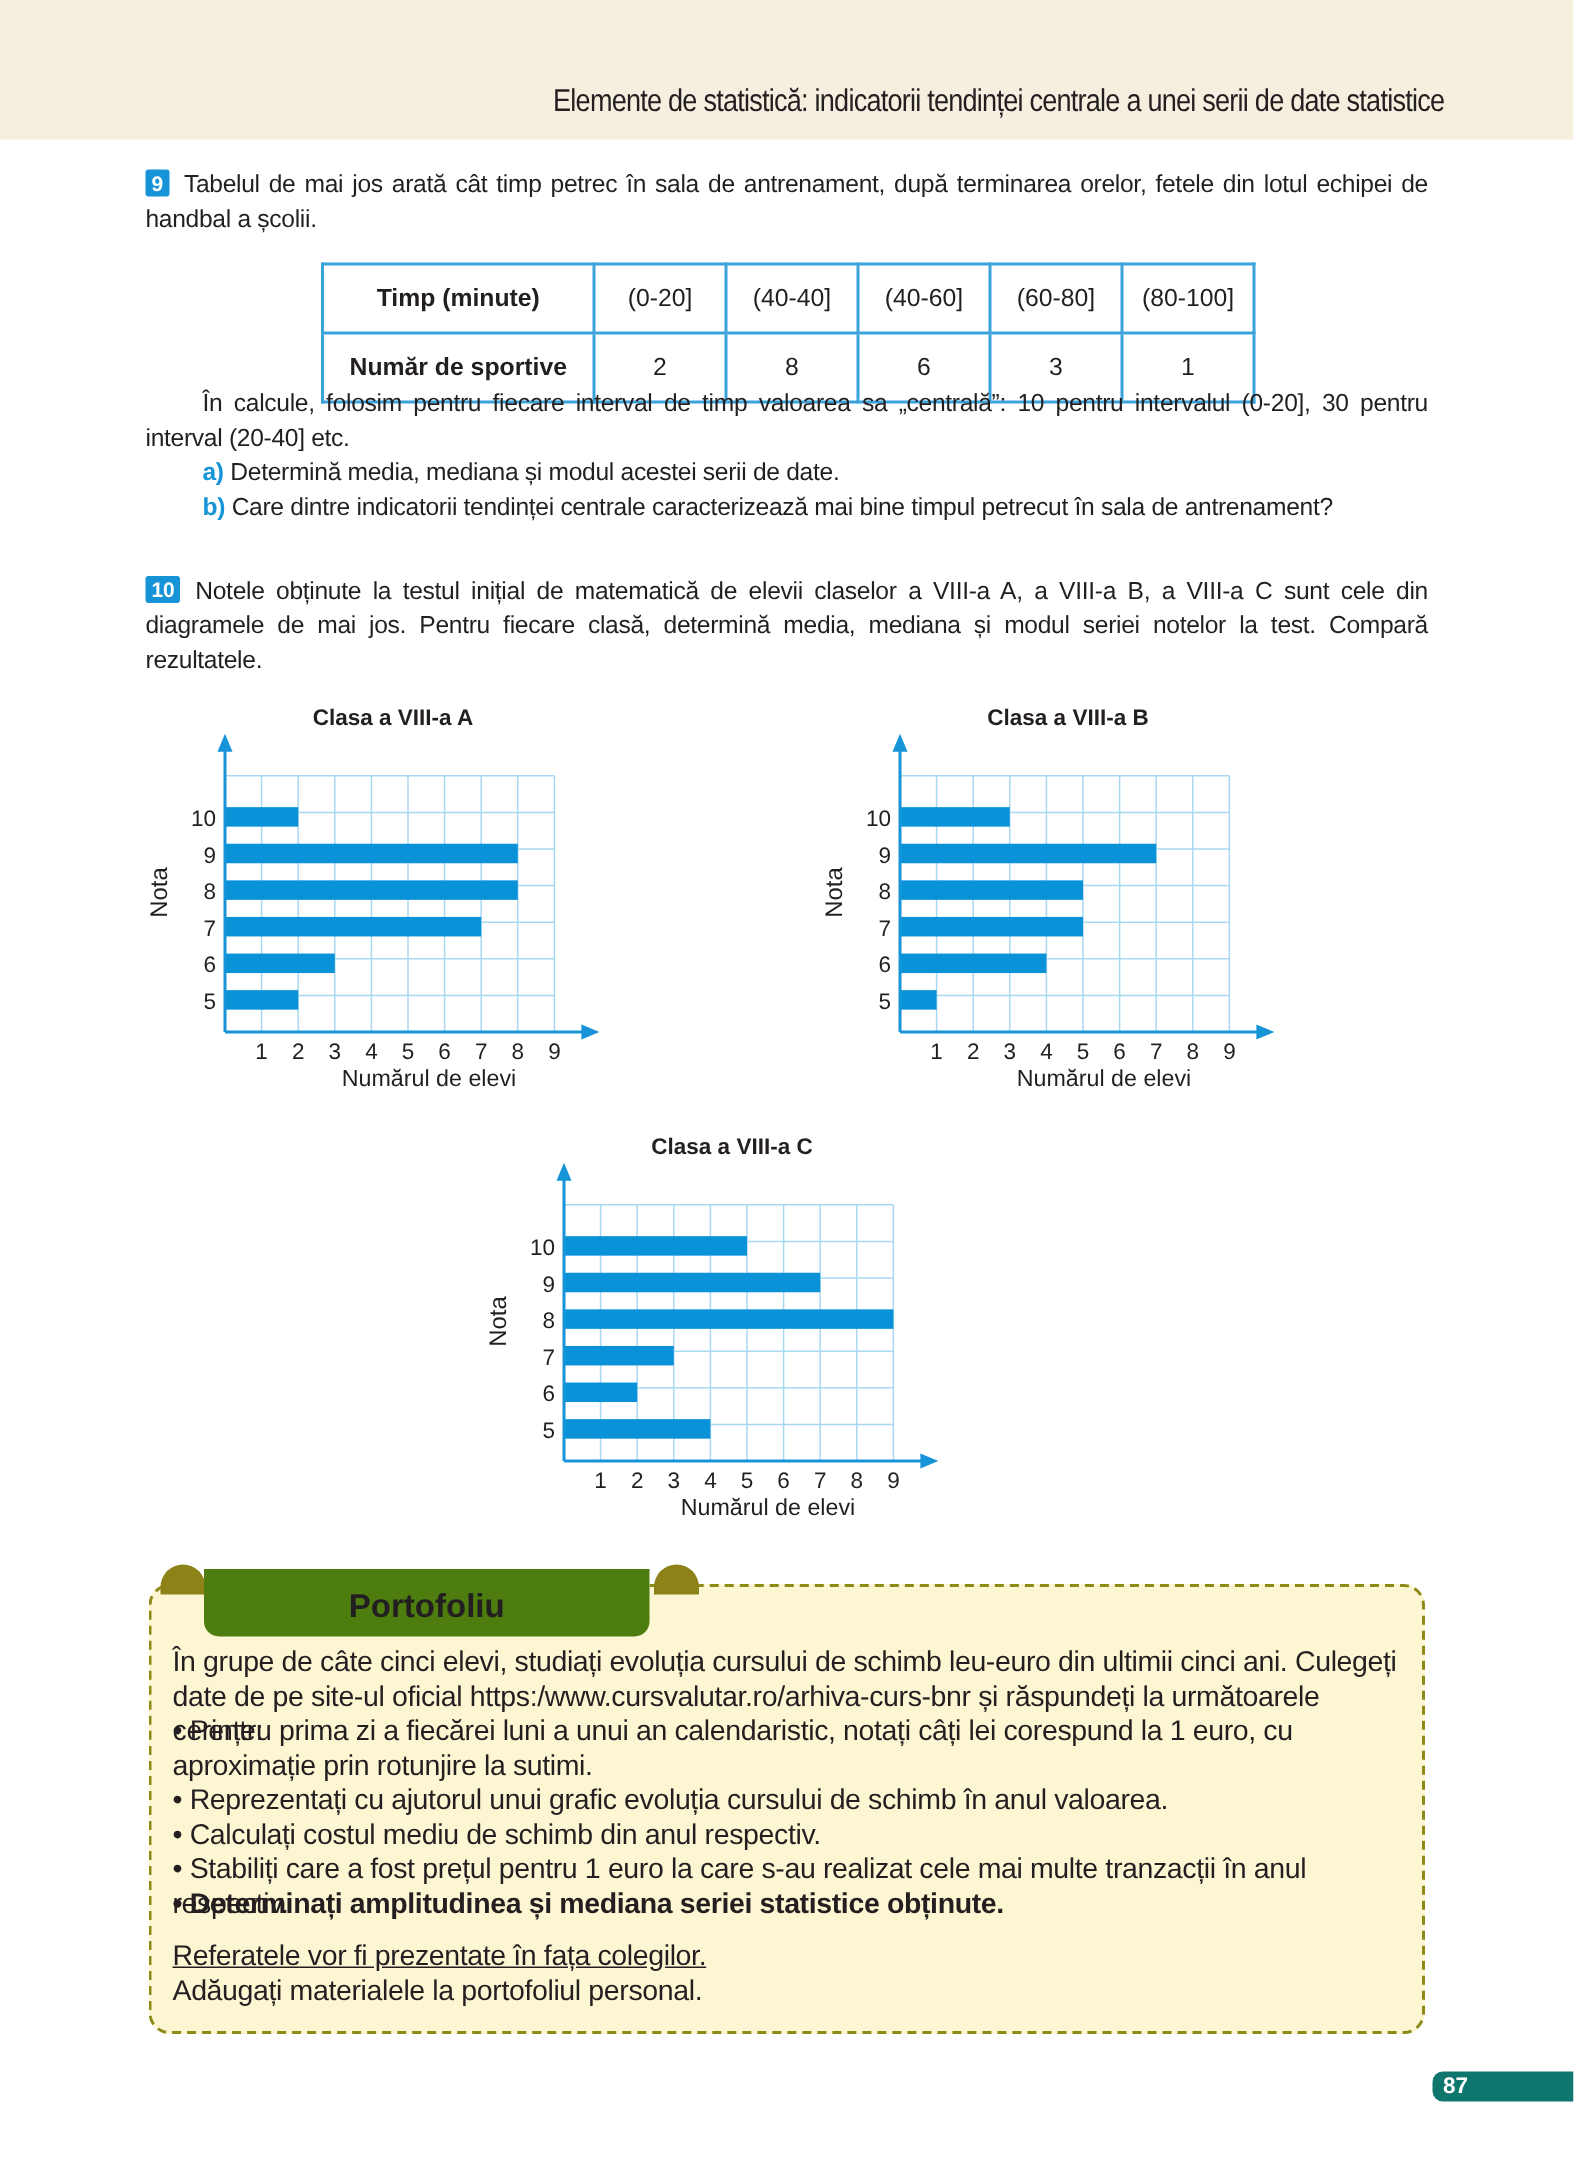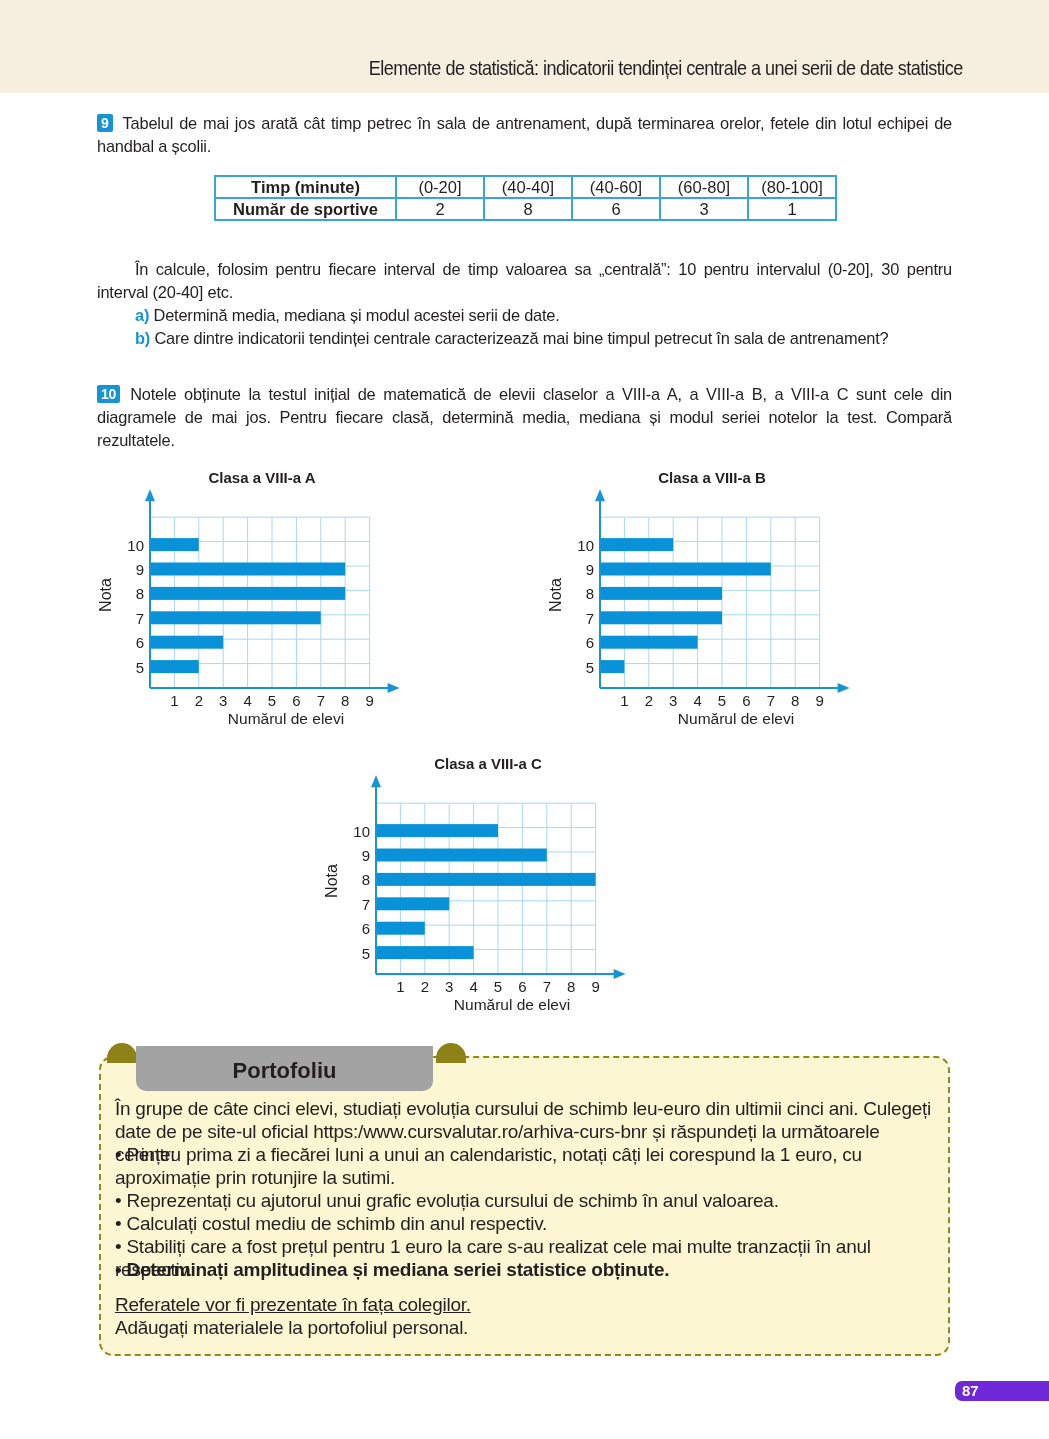--- a/index.html
+++ b/index.html
@@ -8,32 +8,32 @@
 
   .header-band { position: absolute; left: 0; top: 0; width: 1049px; height: 93px; background: #f6efdf; }
   .header-title { position: absolute; right: 86px; top: 56px; font-size: 21px; letter-spacing: -0.6px; transform: scaleX(0.86); transform-origin: right center; white-space: nowrap; color: #231f20; }
 
   .para { position: absolute; left: 97px; width: 855px; font-size: 16.4px; line-height: 23px; text-align: justify; letter-spacing: -0.2px; }
   .para.indent { text-indent: 38px; }
   .num-badge { display: inline-block; background: #1694d7; color: #fff; font-weight: bold; font-size: 14px; line-height: 18px; height: 18px; padding: 0 4px; border-radius: 2px; margin-right: 10px; vertical-align: 1px; text-indent: 0; }
   .lbl { color: #1694d7; font-weight: bold; }
 
   table.freq { position: absolute; left: 214px; top: 175px; border-collapse: collapse; font-size: 16.5px; }
-  table.freq td { border: 2px solid #3aa3dc; height: 22px; text-align: center; padding: 0 0; }
+  table.freq td { border: 2px solid #3aa3dc; height: 46px; text-align: center; padding: 0 0; }
   table.freq td.head { font-weight: bold; width: 181px; }
   table.freq td.c { width: 88px; }
 
   .chart { position: absolute; }
   .chart svg text { font-family: "Liberation Sans", sans-serif; }
 
   .portfolio-box { position: absolute; left: 99px; top: 1056px; width: 851px; height: 300px; background: #fdf6d3; border: 2px dashed #8e8a18; border-radius: 14px; }
   .tab-knob { position: absolute; top: 1043px; width: 30px; height: 20px; background: #8c8218; border-radius: 15px 15px 0 0; }
-  .portfolio-tab { position: absolute; left: 136px; top: 1046px; width: 297px; height: 45px; background: #a3a3a3; border-radius: 0 0 10px 10px; text-align: center; font-weight: bold; font-size: 22px; line-height: 50px; color: #231f20; }
+  .portfolio-tab { position: absolute; left: 136px; top: 1046px; width: 297px; height: 45px; background: #4d7c0f; border-radius: 0 0 10px 10px; text-align: center; font-weight: bold; font-size: 22px; line-height: 50px; color: #231f20; }
   .ptext { position: absolute; left: 115px; width: 826px; font-size: 19px; line-height: 23px; letter-spacing: -0.25px; }
-  .page-num { position: absolute; left: 955px; top: 1381px; width: 94px; height: 20px; background: #6d28d9; border-radius: 7px 0 0 7px; color: #fff; font-weight: bold; font-size: 15px; line-height: 20px; padding-left: 7px; }
+  .page-num { position: absolute; left: 955px; top: 1381px; width: 94px; height: 20px; background: #0f766e; border-radius: 7px 0 0 7px; color: #fff; font-weight: bold; font-size: 15px; line-height: 20px; padding-left: 7px; }
 </style>
 </head>
 <body>
 
 <div class="header-band"></div>
 <div class="header-title">Elemente de statistică: indicatorii tendinței centrale a unei serii de date statistice</div>
 
 <div class="para" style="top:112px;"><span class="num-badge">9</span><span>Tabelul de mai jos arată cât timp petrec în sala de antrenament, după terminarea orelor, fetele din lotul echipei de handbal a școlii.</span></div>
 
 <table class="freq">

